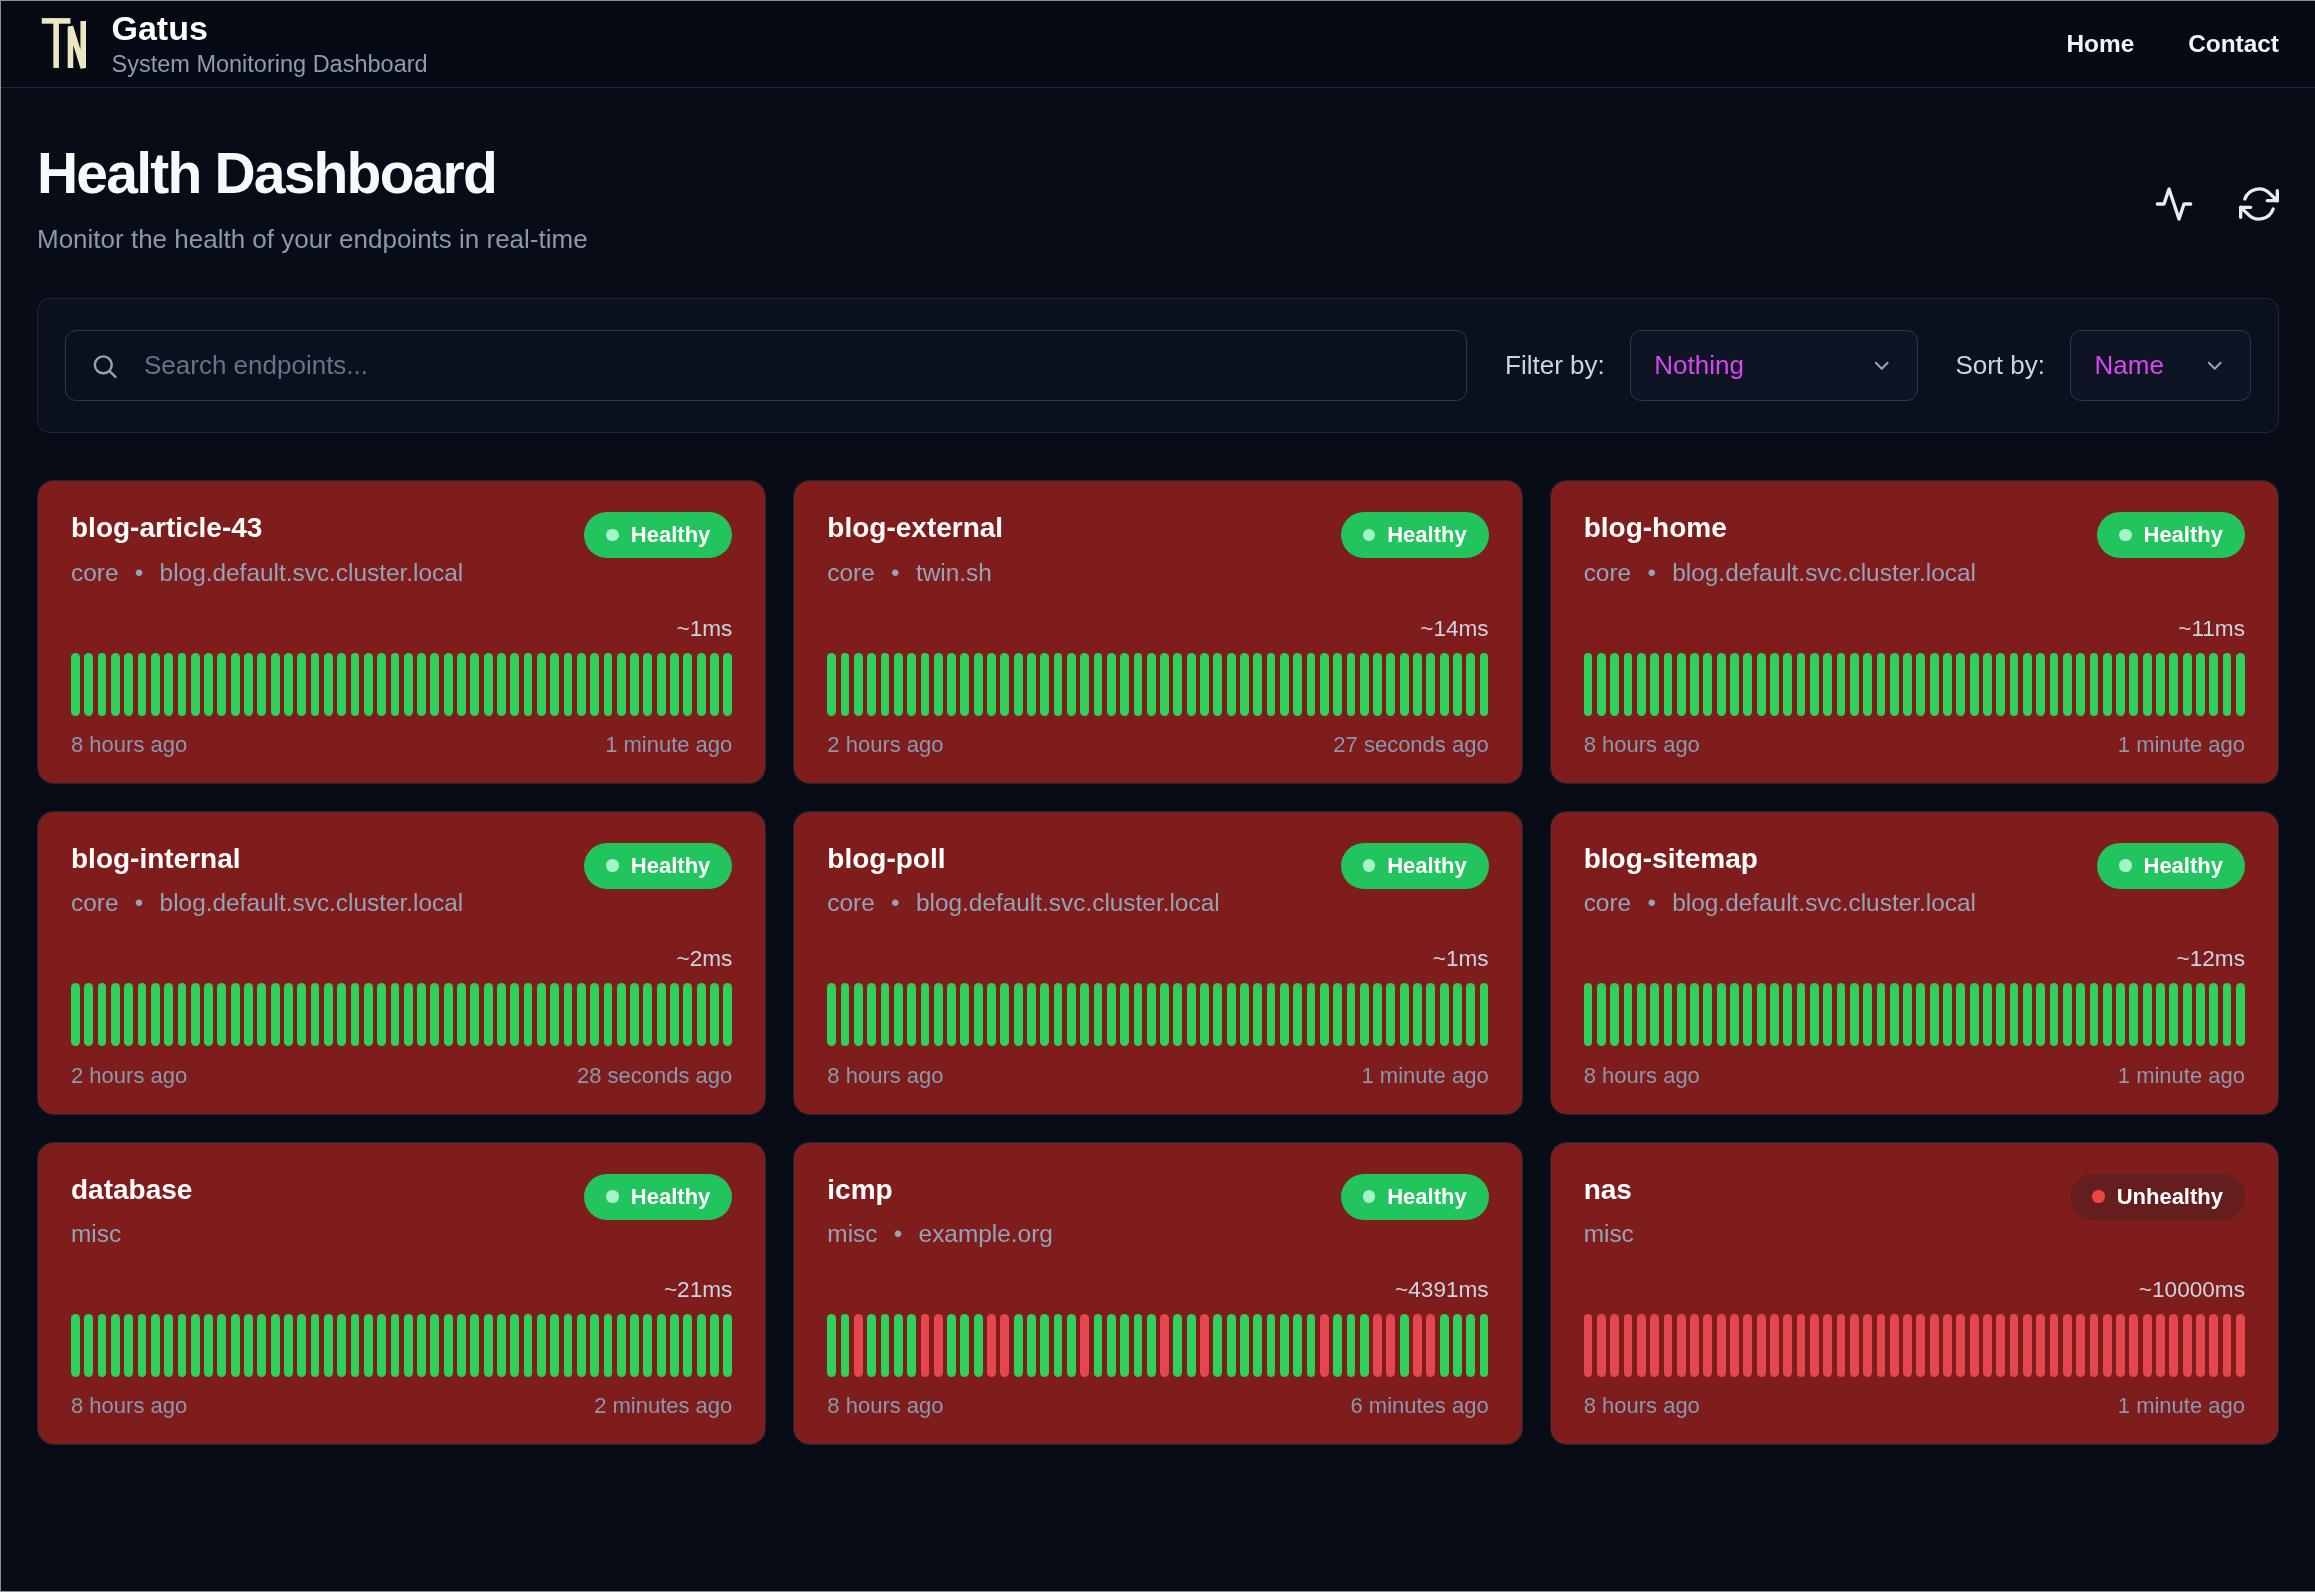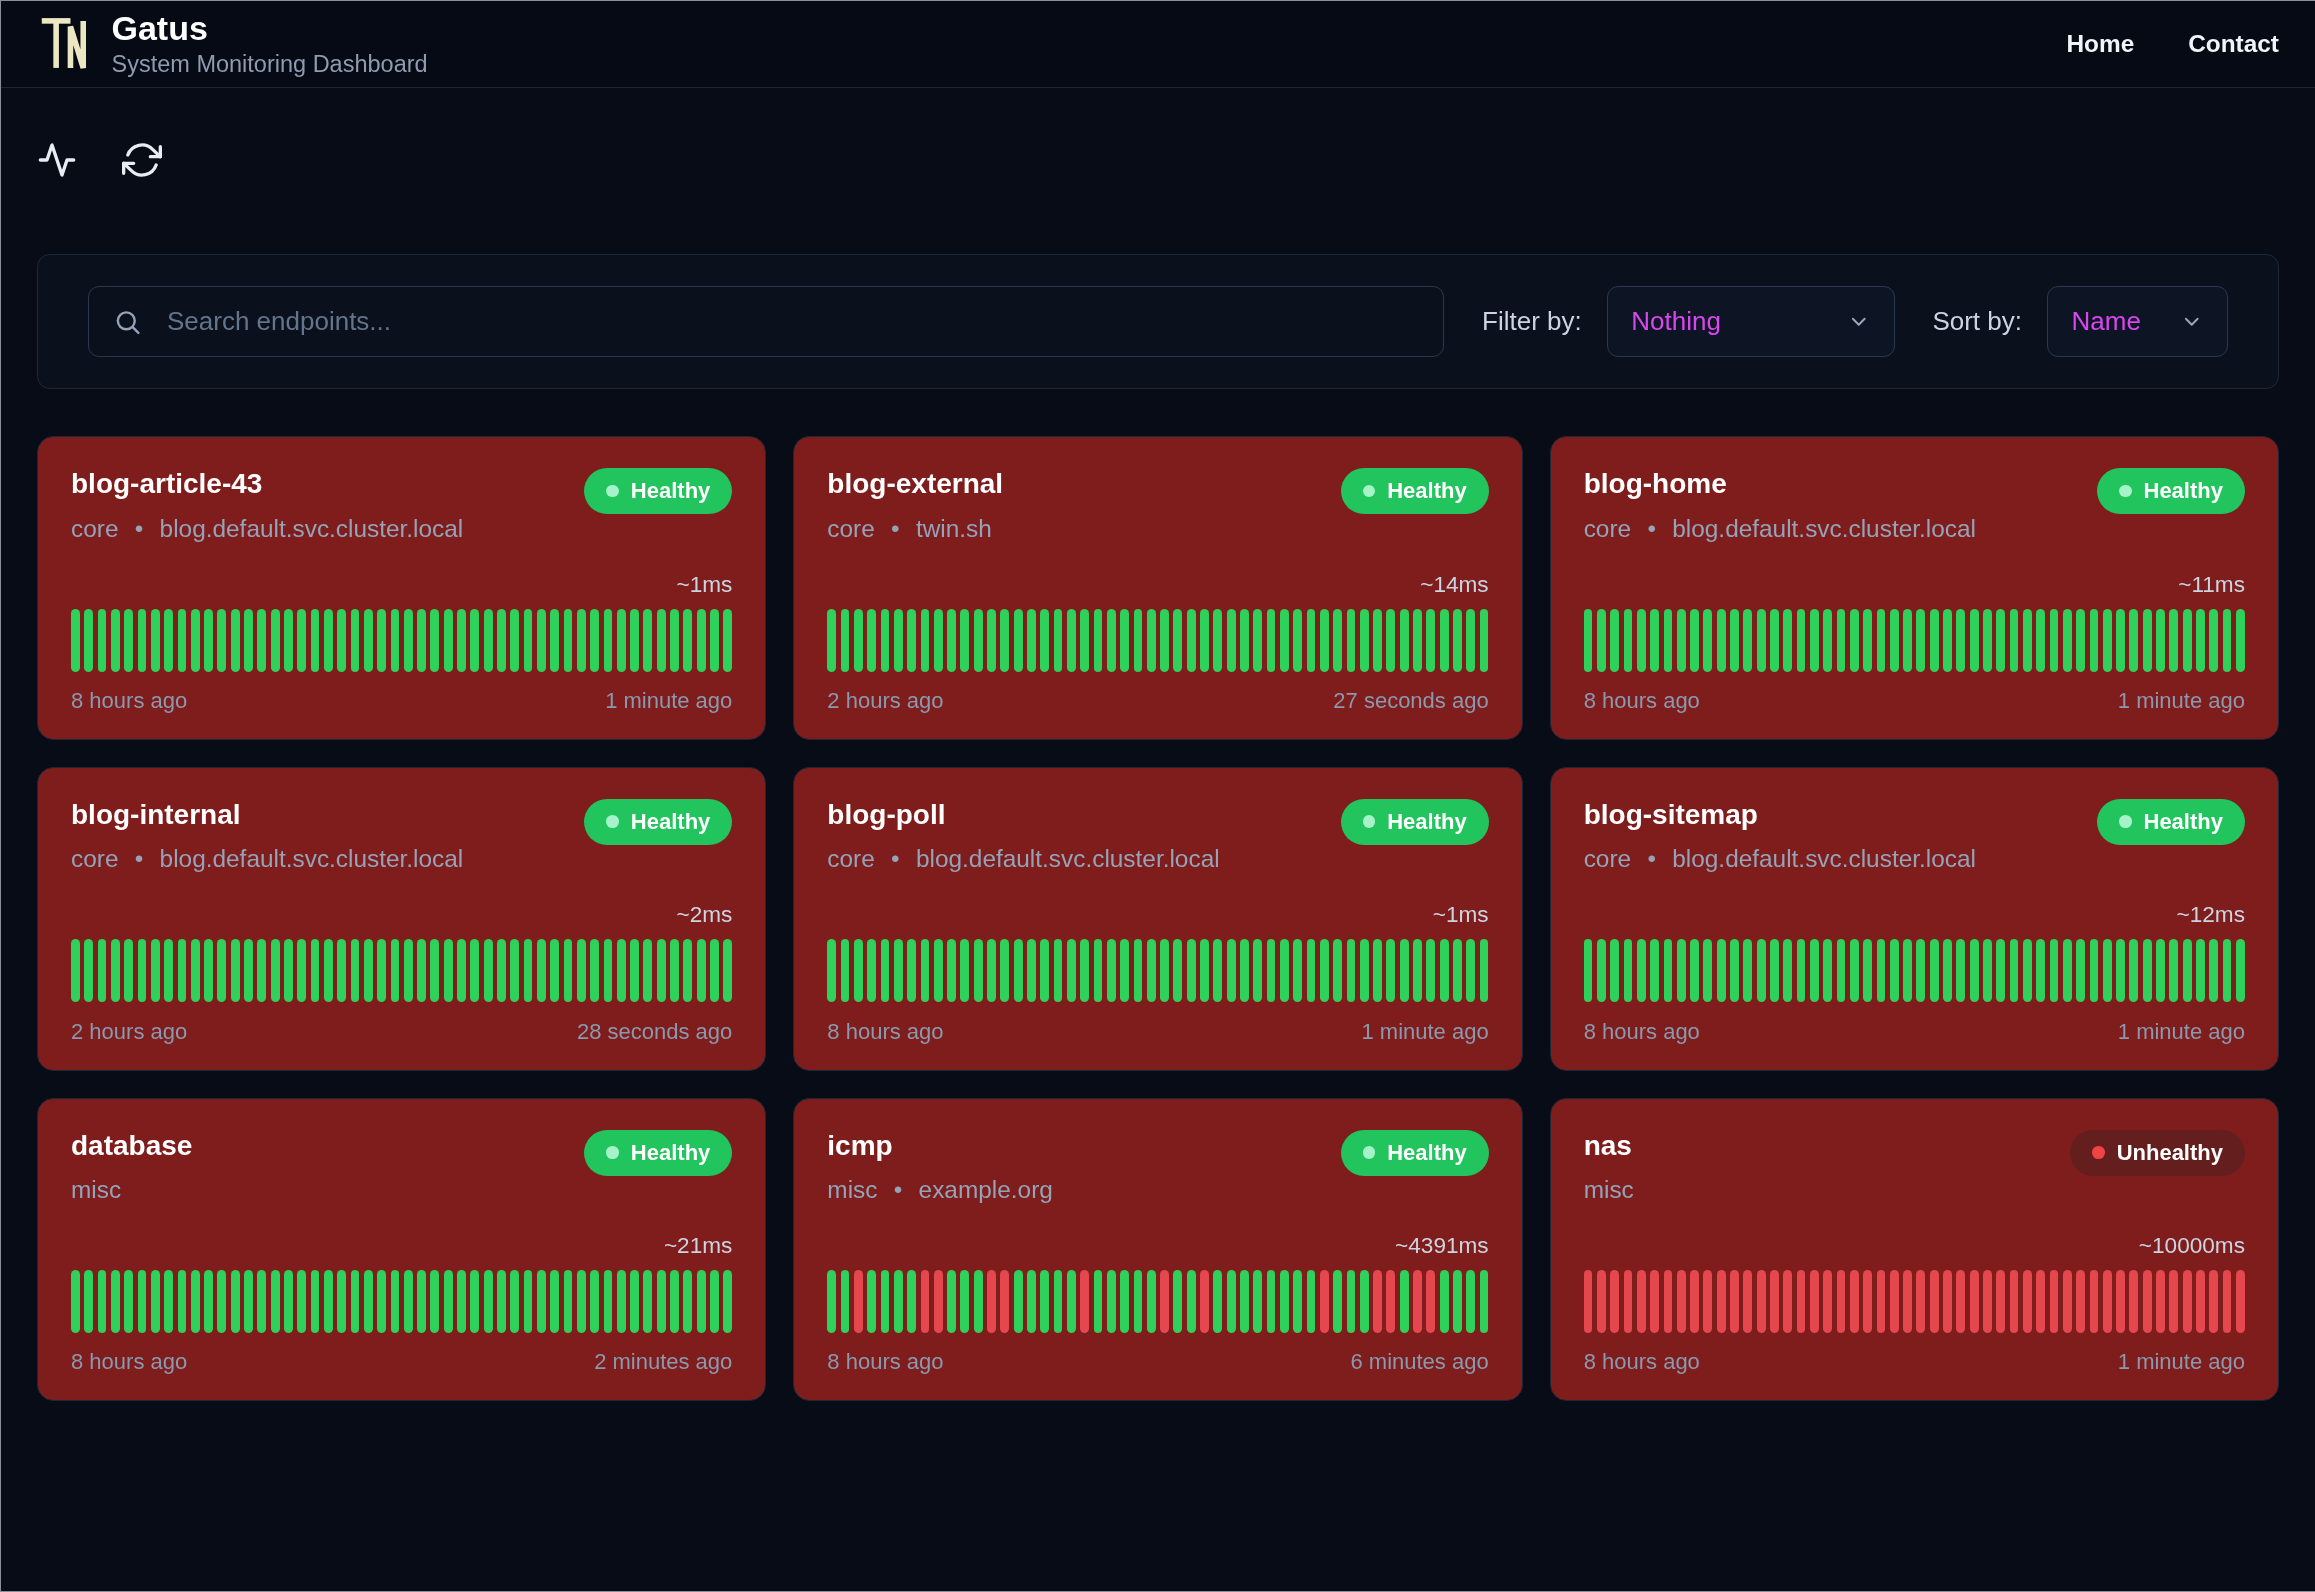--- a/index.html
+++ b/index.html
@@ -28,21 +28,21 @@
   .page-head { display:flex; align-items:flex-end; justify-content:space-between; margin-top:52px; }
   .page-title { font-size:57px; font-weight:800; letter-spacing:-1.8px; color:#f7fafc; }
   .page-sub { font-size:26px; color:#8b98ab; margin-top:18px; }
   .head-icons { display:flex; gap:45px; align-items:center; padding-bottom:31px; }
   .icon-btn { width:40px; height:40px; color:#e8edf4; cursor:pointer; }
   .icon-btn svg { width:100%; height:100%; }
 
   
   .toolbar {
     margin-top:43px; border:0.9px solid #1d2939; background:#0a101c;
-    border-radius:12.7px; padding:31px 50px; display:flex; align-items:center; gap:25px;
+    border-radius:12.7px; padding:31px 27px; display:flex; align-items:center; gap:25px;
   }
   .search-wrap { flex:1; position:relative; }
   .search-input {
     width:100%; height:71px; background:transparent; border:0.9px solid #2a394f;
     border-radius:11px; color:#e2e8f0; font-size:26px; padding:0 27px 0 78px;
     font-family:"Liberation Sans", sans-serif; outline:none;
   }
   .search-input::placeholder { color:#64748b; }
   .search-icon {
     position:absolute; left:25px; top:50%; transform:translateY(-50%);
@@ -106,20 +106,24 @@
     </div>
     <div class="nav">
       <a class="nav-link">Home</a>
       <a class="nav-link">Contact</a>
     </div>
   </div>
 
   <div class="main">
 
     <div class="page-head">
+      <div>
+        <div class="page-title">Health Dashboard</div>
+        <div class="page-sub">Monitor the health of your endpoints in real-time</div>
+      </div>
       <div class="head-icons">
         <span class="icon-btn">
           <svg viewBox="0 0 24 24" fill="none" stroke="currentColor" stroke-width="2" stroke-linecap="round" stroke-linejoin="round">
               <polyline points="22 12 18 12 15 21 9 3 6 12 2 12"></polyline>
             </svg>
         </span>
         <span class="icon-btn">
           <svg viewBox="0 0 24 24" fill="none" stroke="currentColor" stroke-width="2" stroke-linecap="round" stroke-linejoin="round">
               <polyline points="23 4 23 10 17 10"></polyline>
               <polyline points="1 20 1 14 7 14"></polyline>

